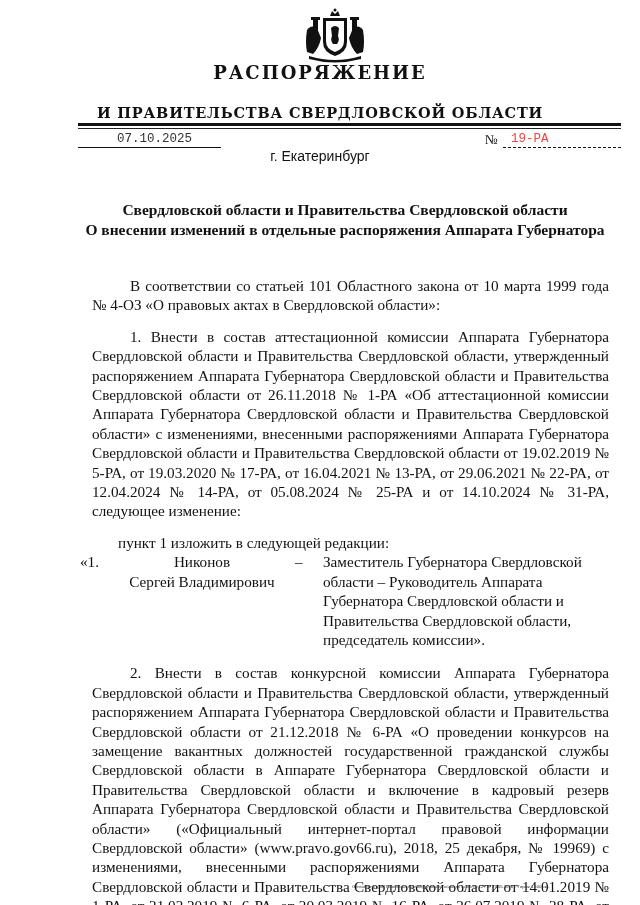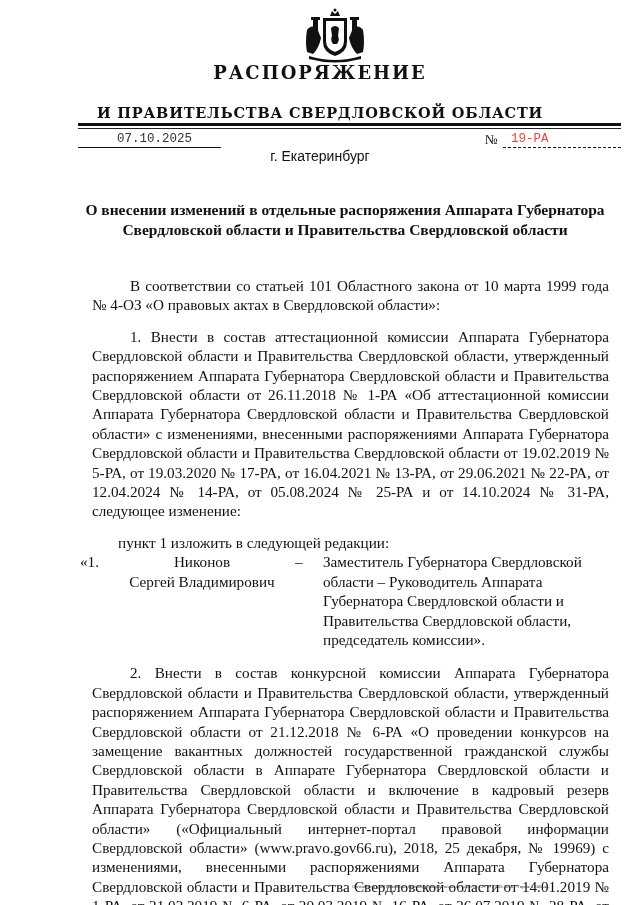--- a/index.html
+++ b/index.html
@@ -72,22 +72,22 @@
   <div class="date-field">
     <span>07.10.2025</span>
   </div>
   <div class="num-sign">№</div>
   <div class="num-field">
     <span>19-РА</span>
   </div>
   <div class="city">г. Екатеринбург</div>
 
   <div class="subject">
+    <div>Свердловской области и Правительства Свердловской области</div>
     <div>О внесении изменений в отдельные распоряжения Аппарата Губернатора</div>
-    <div>Свердловской области и Правительства Свердловской области</div>
   </div>
 
   <div class="body">
     <p>В соответствии со статьей 101 Областного закона от 10 марта 1999 года № 4-ОЗ «О правовых актах в Свердловской области»:</p>
     <p>1. Внести в состав аттестационной комиссии Аппарата Губернатора Свердловской области и Правительства Свердловской области, утвержденный распоряжением Аппарата Губернатора Свердловской области и Правительства Свердловской области от 26.11.2018 № 1-РА «Об аттестационной комиссии Аппарата Губернатора Свердловской области и Правительства Свердловской области» с изменениями, внесенными распоряжениями Аппарата Губернатора Свердловской области и Правительства Свердловской области от 19.02.2019 № 5-РА, от 19.03.2020 № 17-РА, от 16.04.2021 № 13-РА, от 29.06.2021 № 22-РА, от 12.04.2024 № 14-РА, от 05.08.2024 № 25-РА и от 14.10.2024 № 31-РА, следующее изменение:</p>
     <p class="redak">пункт 1 изложить в следующей редакции:</p>
     <div class="member">
       <span class="q">«1.</span>
       <div class="name">
         <div>Никонов</div>

